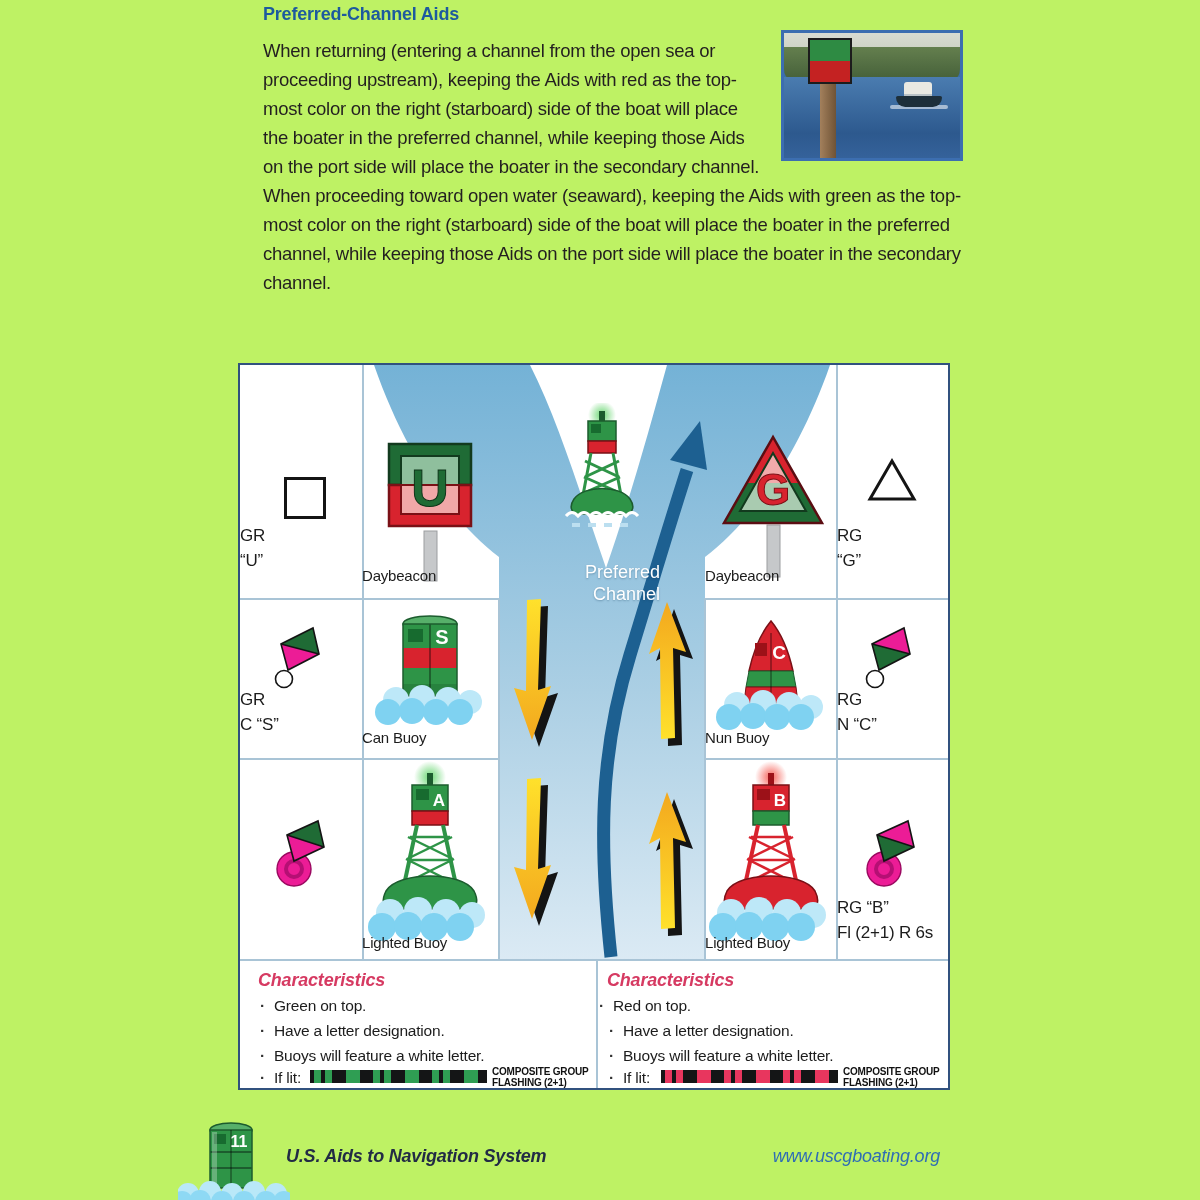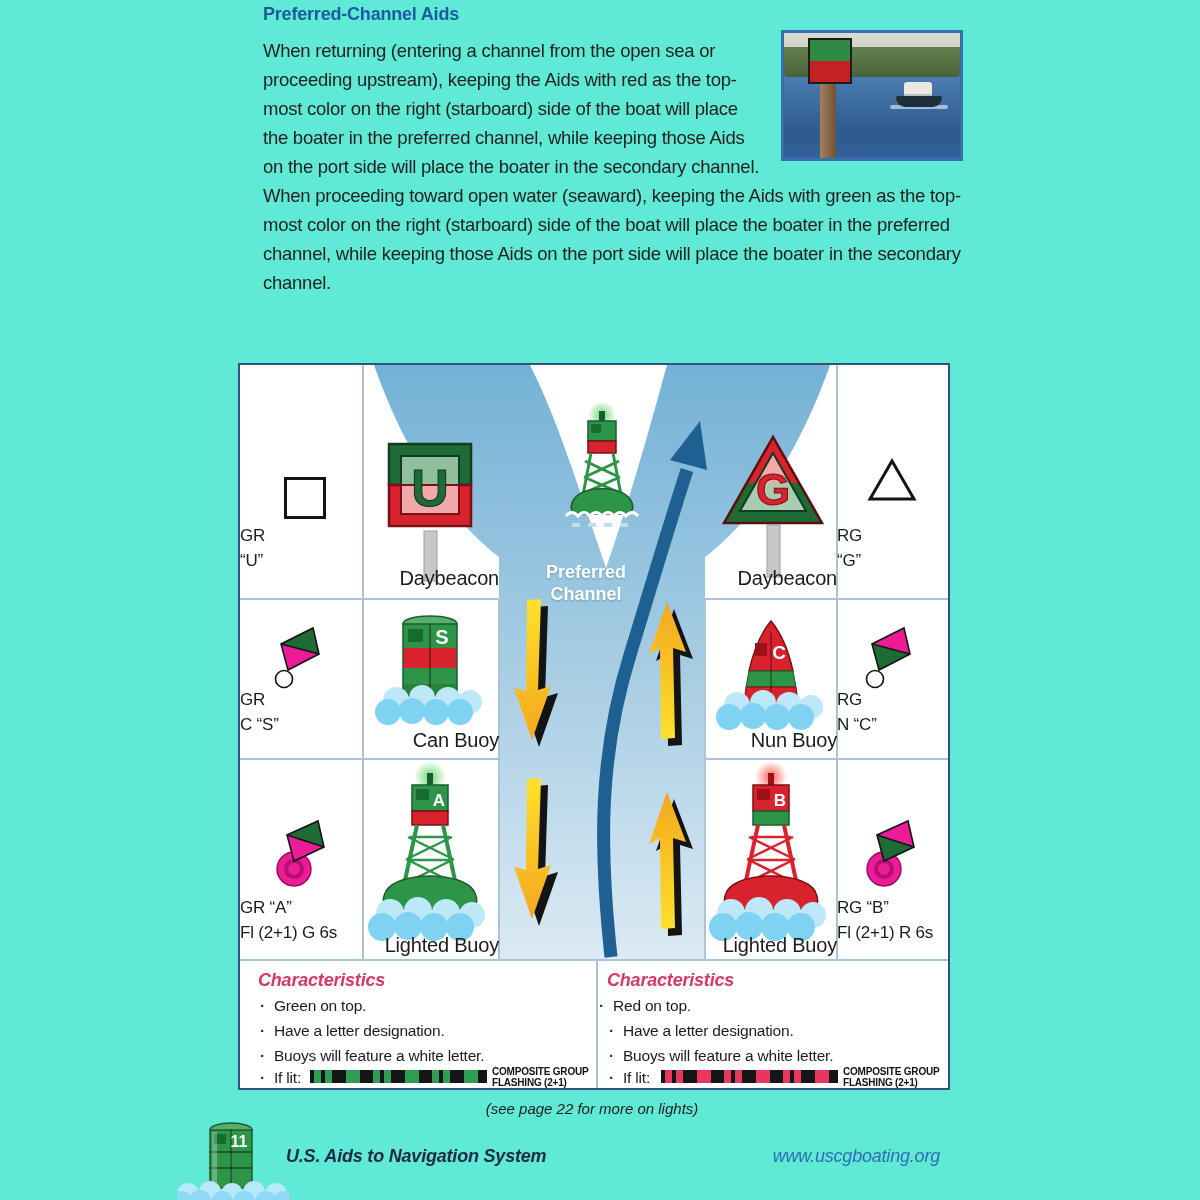--- a/index.html
+++ b/index.html
@@ -1,17 +1,17 @@
 <!DOCTYPE html>
 <html><head>
 <meta charset="utf-8">
 <style>
   html,body{margin:0;padding:0;background:#fff;}
   body{width:1200px;height:1200px;overflow:hidden;font-family:"Liberation Sans",sans-serif;color:#231f20;}
-  .page{position:relative;width:1200px;height:1200px;background:#5eead4;overflow:hidden;}
+  .page{position:relative;width:1200px;height:1200px;background:#bef264;overflow:hidden;}
 
   
   .heading{position:absolute;left:263px;top:4px;font-size:18px;font-weight:bold;color:#1d5a9e;letter-spacing:-0.2px;}
   .intro{position:absolute;left:263px;top:36px;width:700px;font-size:18.5px;line-height:29px;letter-spacing:-0.25px;}
   .intro p{margin:0 0 14px 0;}
   .photo{float:right;width:176px;height:125px;border:3px solid #3c6eb0;margin:-6px 0 10px 16px;position:relative;overflow:hidden;background:#3a6ea8;}
   .photo .sky{position:absolute;left:0;top:0;right:0;height:24px;background:linear-gradient(#d9dcd2,#c9cfc0);}
   .photo .trees{position:absolute;left:0;top:14px;right:0;height:32px;background:linear-gradient(#647f4e,#46613a);border-radius:0 0 6px 6px/0 0 10px 10px;}
   .photo .water{position:absolute;left:0;top:44px;right:0;bottom:0;background:linear-gradient(#4a7cb0,#2d598e 70%,#35629a);}
   .photo .piling{position:absolute;left:36px;top:42px;width:16px;height:84px;background:linear-gradient(90deg,#a3805c,#6f5336);}
@@ -21,23 +21,23 @@
   .photo .boat-hull{position:absolute;left:112px;top:63px;width:46px;height:11px;background:#1d2f3a;border-radius:2px 2px 10px 10px;}
   .photo .boat-cabin{position:absolute;left:120px;top:49px;width:28px;height:16px;background:#e9e9e2;border-radius:3px 3px 0 0;box-shadow:inset 0 -4px 0 #b9c2c6;}
   .photo .boat-wake{position:absolute;left:106px;top:72px;width:58px;height:4px;background:rgba(255,255,255,.55);border-radius:2px;}
 
   
   .diagram{position:absolute;left:238px;top:363px;width:708px;height:723px;border:2px solid #31517e;background:#fff;}
   .diagram svg{display:block;}
   .layer{position:absolute;left:0;top:0;}
   .gridline{position:absolute;background:#a9c4d6;}
   .lbl{position:absolute;text-align:left;font-size:17px;line-height:25px;color:#1c1c1c;letter-spacing:-0.2px;}
-  .item-lbl{position:absolute;text-align:right;font-size:20px;color:#1c1c1c;letter-spacing:-0.2px;}
+  .item-lbl{position:absolute;text-align:left;font-size:15px;color:#1c1c1c;letter-spacing:-0.2px;}
   .c1{left:0;width:122px;} .c2{left:122px;width:137px;} .c4{left:465px;width:132px;} .c5{left:597px;width:132px;}
-  .pref-lbl{position:absolute;left:288px;top:196px;width:116px;text-align:center;color:#ffffff;font-weight:bold;font-size:18px;line-height:22px;text-shadow:0 1px 2px rgba(20,60,90,.35);}
+  .pref-lbl{position:absolute;left:304px;top:196px;width:116px;text-align:right;color:#ffffff;font-weight:normal;font-size:18px;line-height:22px;text-shadow:0 1px 2px rgba(20,60,90,.35);}
   .sq-outline{position:absolute;left:44px;top:112px;width:36px;height:36px;border:3px solid #141414;background:#fff;}
 
   
   .char-title{position:absolute;font-style:italic;font-weight:bold;font-size:18px;color:#d63a62;letter-spacing:-0.2px;}
   .char-bullet{position:absolute;font-size:15.5px;color:#1c1c1c;letter-spacing:-0.2px;}
   .char-bullet::before{content:"·";font-weight:bold;margin-right:9px;color:#333;}
   .lightbar{position:absolute;height:13px;width:177px;}
   .lightbar.green{background:repeating-linear-gradient(90deg,#141516 0 4px,#2f9e53 4px 11px,#141516 11px 15px,#2f9e53 15px 22px,#141516 22px 36px,#2f9e53 36px 50px,#141516 50px 59px);}
   .lightbar.red{background:repeating-linear-gradient(90deg,#141516 0 4px,#e8365e 4px 11px,#141516 11px 15px,#e8365e 15px 22px,#141516 22px 36px,#e8365e 36px 50px,#141516 50px 59px);}
   .lightcap{position:absolute;font-size:10px;font-weight:bold;line-height:11px;color:#111;letter-spacing:-0.2px;}
@@ -250,24 +250,20 @@
 
     <svg class="layer" style="left:28px;top:448px;" width="66" height="78" viewBox="0 0 66 78">
       <circle cx="26" cy="56" r="17" fill="#ec1c96"></circle>
       <circle cx="26" cy="56" r="8" fill="none" stroke="#b50f74" stroke-width="4"></circle>
       <circle cx="26" cy="56" r="17" fill="none" stroke="#99085f" stroke-width="1.4"></circle>
       <polygon points="19,22 50,8 56,34" fill="#1f6b35"></polygon>
       <polygon points="26,48 19,22 56,34" fill="#ec1c96"></polygon>
       <polygon points="26,48 19,22 50,8 56,34" fill="none" stroke="#141414" stroke-width="1.6"></polygon>
       <line x1="19" y1="22" x2="56" y2="34" stroke="#141414" stroke-width="1.6"></line>
     </svg>
-    <div class="lbl c1" style="top:530px;">
-      <div>GR “A”</div>
-      <div>Fl (2+1) G 6s</div>
-    </div>
 
     <svg class="layer" style="left:120px;top:396px;" width="140" height="180" viewBox="0 0 140 180">
       <circle cx="70" cy="16" r="16" fill="url(#glowg)"></circle>
       <rect x="67" y="12" width="6" height="12" fill="#1c5c2e"></rect>
       <rect x="52" y="24" width="36" height="26" fill="#2e9447" stroke="#1c5c2e" stroke-width="1.5"></rect>
       <rect x="56" y="28" width="13" height="11" fill="#176b2f"></rect>
       <rect x="52" y="50" width="36" height="14" fill="#d8232e" stroke="#7a1016" stroke-width="1.5"></rect>
       <g stroke="#2e9447" stroke-width="4">
         <line x1="57" y1="64" x2="44" y2="124"></line>
           <line x1="83" y1="64" x2="96" y2="124"></line>
@@ -367,21 +363,20 @@
     <div class="char-bullet" style="left:369px;top:657px;">Have a letter designation.</div>
     <div class="char-bullet" style="left:369px;top:682px;">Buoys will feature a white letter.</div>
     <div class="char-bullet" style="left:369px;top:704px;">If lit:</div>
     <div class="lightbar red" style="left:421px;top:705px;"></div>
     <div class="lightcap" style="left:603px;top:701px;">
       <div>COMPOSITE GROUP</div>
       <div>FLASHING (2+1)</div>
     </div>
   </div>
 
-  <div class="see-note">(see page 22 for more on lights)</div>
 
   <svg class="footer-buoy" width="112" height="86" viewBox="0 0 112 86">
     <ellipse cx="53" cy="12" rx="21" ry="7" fill="#57b06a" stroke="#1c5c2e" stroke-width="1.5"></ellipse>
     <rect x="32" y="12" width="42" height="58" fill="#2e9447" stroke="#1c5c2e" stroke-width="1.5"></rect>
     <rect x="36" y="16" width="12" height="10" fill="#176b2f"></rect>
     <line x1="32" y1="34" x2="74" y2="34" stroke="#1c5c2e" stroke-width="2"></line>
     <line x1="32" y1="50" x2="74" y2="50" stroke="#1c5c2e" stroke-width="2"></line>
     <line x1="53" y1="12" x2="53" y2="70" stroke="rgba(0,0,0,0.3)" stroke-width="2"></line>
     <rect x="34" y="14" width="5" height="54" fill="rgba(255,255,255,0.28)"></rect>
     <text x="61" y="29" font-size="16" font-weight="bold" fill="#ffffff" text-anchor="middle" font-family="Liberation Sans, sans-serif">11</text>

